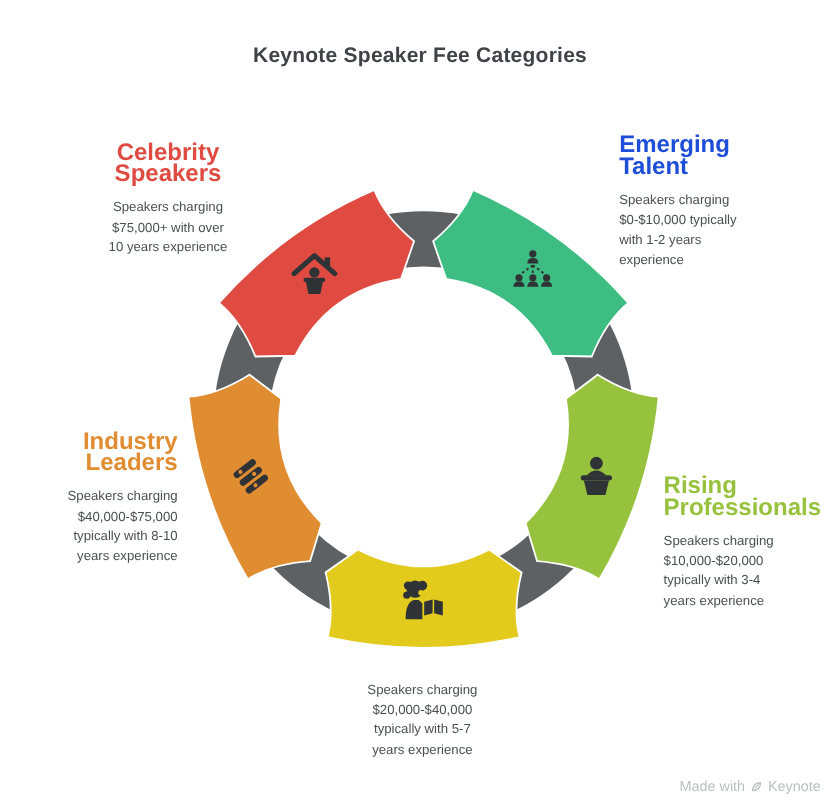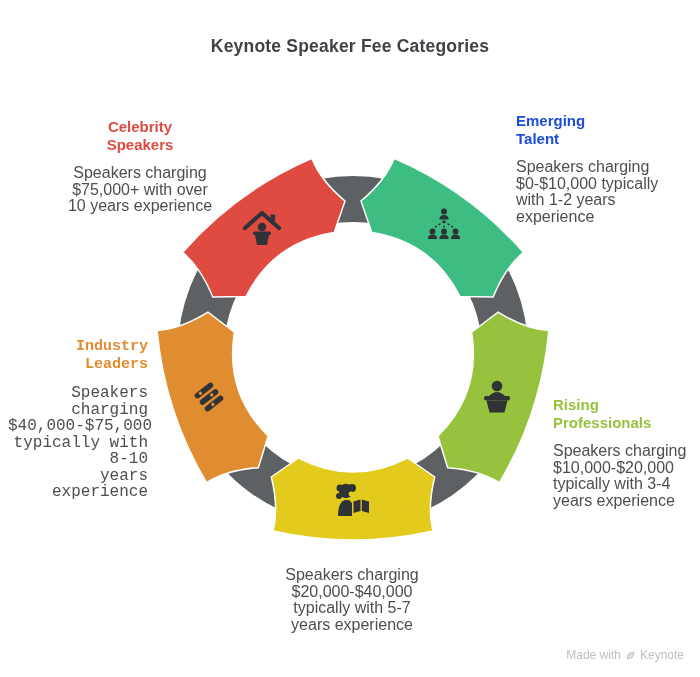--- a/index.html
+++ b/index.html
@@ -7,33 +7,33 @@
     position:relative;width:700px;height:677px;background:#ffffff;overflow:hidden;
     font-family:"Liberation Sans",sans-serif;
   }
   .title{
     position:absolute;top:36px;left:0;width:700px;text-align:center;
     font-size:17.5px;font-weight:bold;color:#3f4347;letter-spacing:.2px;margin:0;
   }
   .diagram-svg{position:absolute;left:0;top:0;}
   .cat-label{position:absolute;}
   .cat-label h2{
-    margin:0;font-size:15px;line-height:18px;font-weight:bold;white-space:pre-line;
+    margin:0;font-size:20px;line-height:18px;font-weight:bold;white-space:pre-line;
   }
   .cat-label p{
-    margin:11px 0 0 0;font-size:16px;line-height:16.5px;color:#4b4f52;white-space:pre-line;
+    margin:11px 0 0 0;font-size:11px;line-height:16.5px;color:#4b4f52;white-space:pre-line;
   }
   .align-center{text-align:center;}
   .align-left{text-align:left;}
   .align-right{text-align:right;}
   .pos-celebrity{left:55px;top:118px;width:170px;}
   .pos-emerging{left:516px;top:112px;width:155px;}
   .pos-rising{left:553px;top:357px;width:140px;}
   .pos-established{left:272px;top:556px;width:160px;}
-  .pos-industry{left:8px;top:338px;width:140px;font-family:Liberation Mono, monospace;}
+  .pos-industry{left:8px;top:359px;width:140px;}
   .watermark{
     position:absolute;right:16px;top:648px;display:flex;align-items:center;gap:4px;
     color:#bcc0c4;font-size:12px;text-decoration:none;
   }
 </style>
 </head>
 <body>
 
 <div class="page">
 

